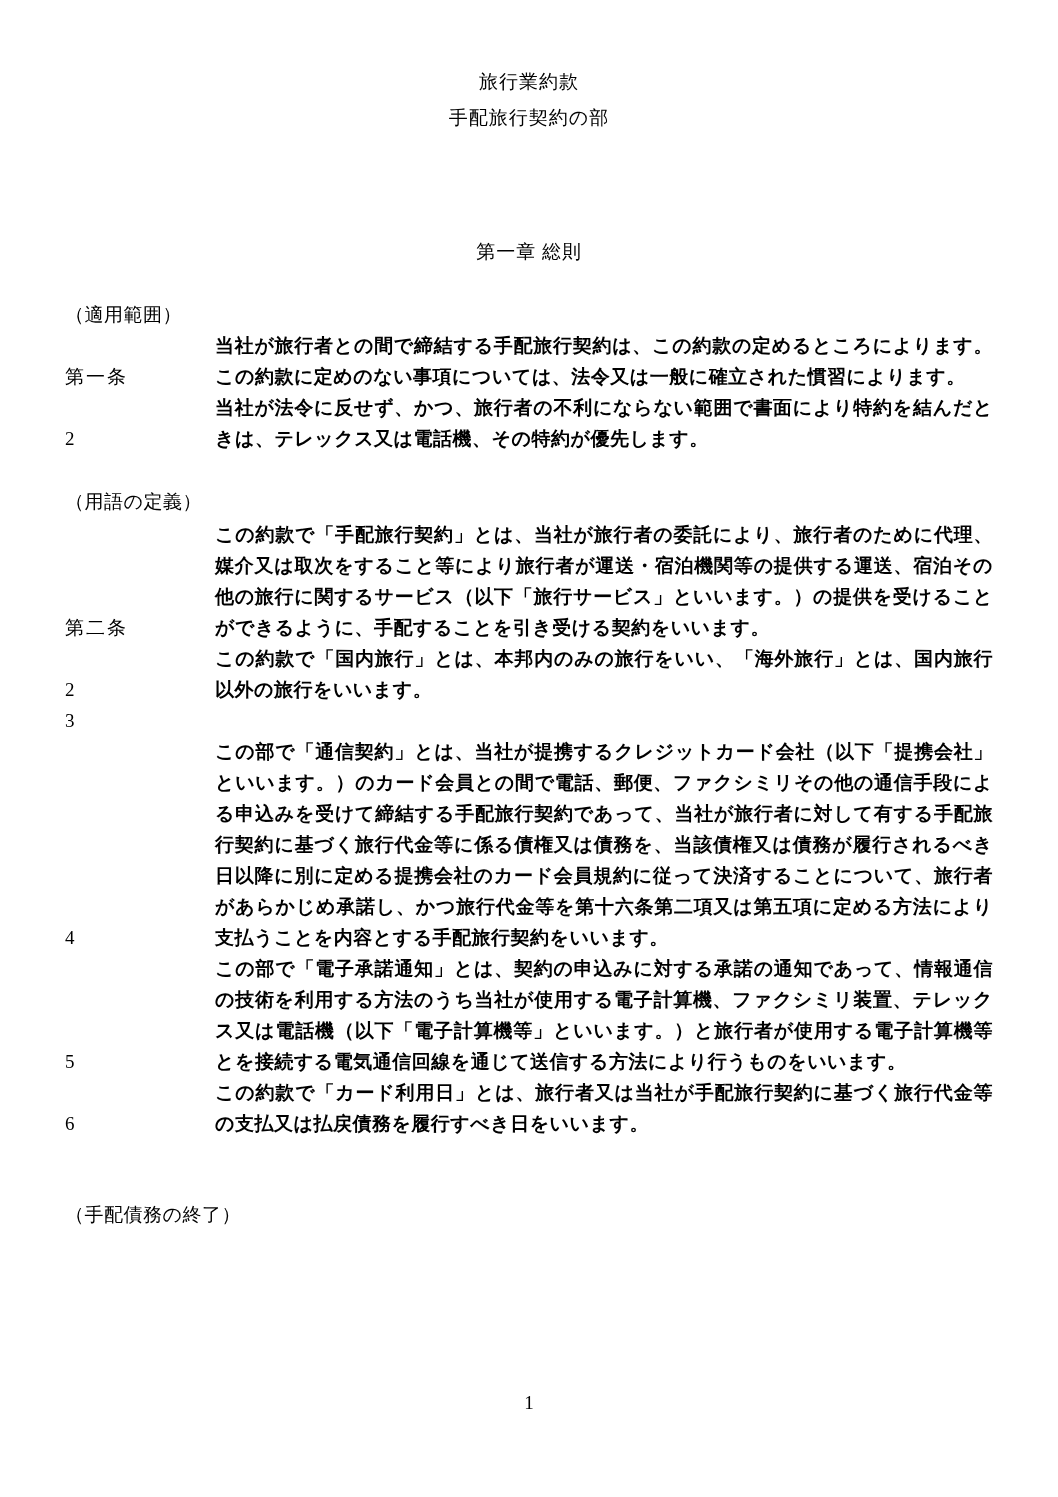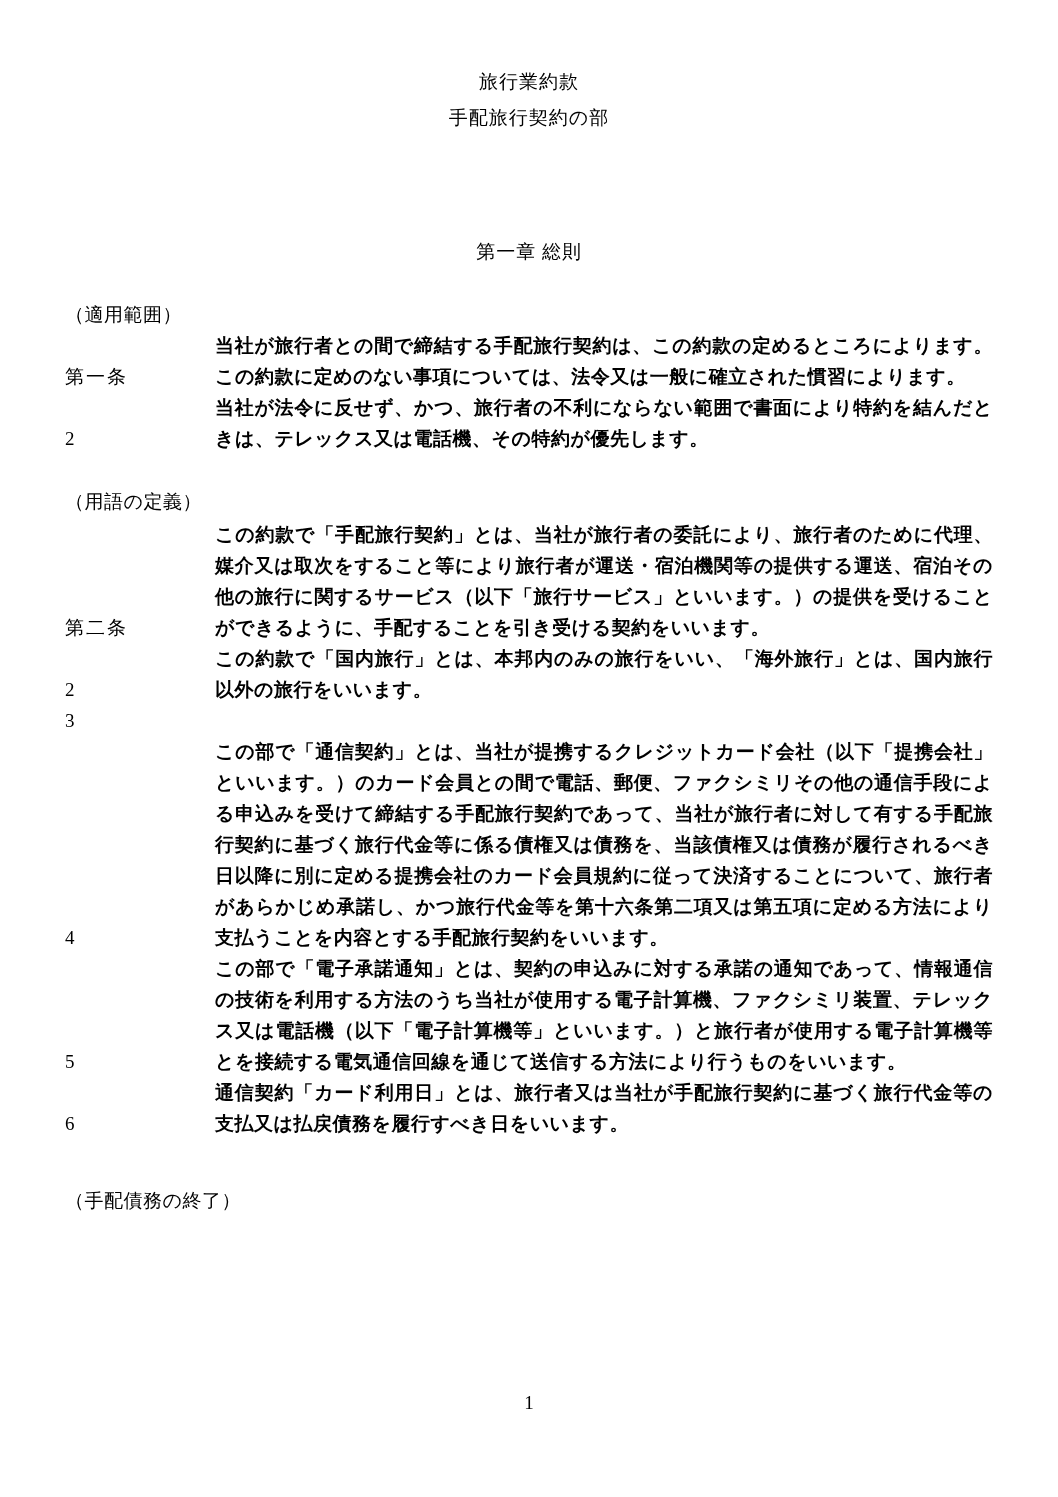--- a/index.html
+++ b/index.html
@@ -28,21 +28,21 @@
   .chapter {
     margin-top: 100px;
     text-align: center;
     letter-spacing: 1px;
   }
   .section-heading {
     letter-spacing: 0.5px;
   }
   .sec-scope .section-heading    { margin-top: 32px; }
   .sec-terms .section-heading    { margin-top: 34px; font-family: Liberation Mono, monospace; }
-  .sec-end   .section-heading    { margin-top: 46px; }
+  .sec-end   .section-heading    { margin-top: 62px; font-family: Liberation Mono, monospace; }
   .clause {
     display: flex;
     align-items: flex-end;
   }
   .clause-label {
     width: 150px;
     flex: 0 0 150px;
     letter-spacing: 2px;
   }
   .clause-text {
@@ -101,21 +101,21 @@
     <div class="clause">
       <div class="clause-label">4</div>
       <div class="clause-text">この部で「通信契約」とは、当社が提携するクレジットカード会社（以下「提携会社」といいます。）のカード会員との間で電話、郵便、ファクシミリその他の通信手段による申込みを受けて締結する手配旅行契約であって、当社が旅行者に対して有する手配旅行契約に基づく旅行代金等に係る債権又は債務を、当該債権又は債務が履行されるべき日以降に別に定める提携会社のカード会員規約に従って決済することについて、旅行者があらかじめ承諾し、かつ旅行代金等を第十六条第二項又は第五項に定める方法により支払うことを内容とする手配旅行契約をいいます。</div>
     </div>
     <div class="clause">
       <div class="clause-label">5</div>
       <div class="clause-text">この部で「電子承諾通知」とは、契約の申込みに対する承諾の通知であって、情報通信の技術を利用する方法のうち当社が使用する電子計算機、ファクシミリ装置、テレックス又は電話機（以下「電子計算機等」といいます。）と旅行者が使用する電子計算機等とを接続する電気通信回線を通じて送信する方法により行うものをいいます。</div>
     </div>
     <div class="clause">
       <div class="clause-label">6</div>
-      <div class="clause-text">通信契約「カード利用日」とは、旅行者又は当社が手配旅行契約に基づく旅行代金等の支払又は払戻債務を履行すべき日をいいます。</div>
+      <div class="clause-text">この約款で「カード利用日」とは、旅行者又は当社が手配旅行契約に基づく旅行代金等の支払又は払戻債務を履行すべき日をいいます。</div>
     </div>
   </section>
 
   <section class="sec-end">
     <div class="section-heading">（手配債務の終了）</div>
   </section>
 
   <div class="page-number">1</div>
 
 </div>

